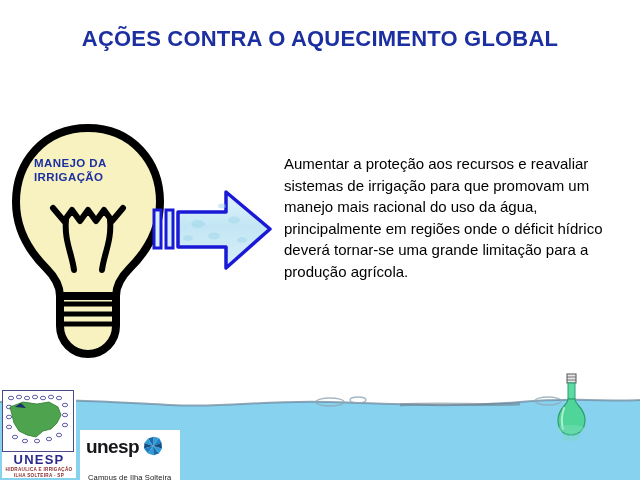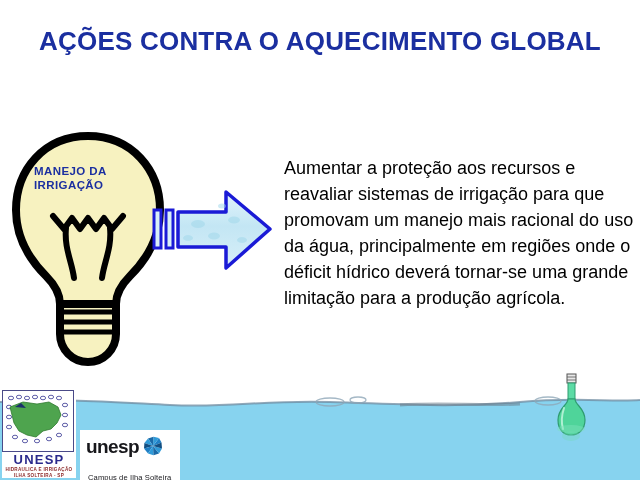--- a/index.html
+++ b/index.html
@@ -18,32 +18,32 @@
   }
 
   
   #title {
     position: absolute;
     left: 0;
     top: 26px;
     width: 640px;
     text-align: center;
     font-family: "Liberation Sans", sans-serif;
-    font-size: 26px;
+    font-size: 22px;
     font-weight: bold;
     color: #1b2fa0;
     letter-spacing: 0.2px;
     white-space: nowrap;
   }
 
   
   #bulb-group {
     position: absolute;
     left: 8px;
-    top: 128px;
+    top: 120px;
     width: 160px;
     height: 240px;
   }
   #bulb-svg { display: block; }
   #bulb-label {
     position: absolute;
     left: 26px;
     top: 36px;
     width: 116px;
     font-family: "Liberation Sans", sans-serif;
@@ -66,21 +66,21 @@
   }
   #arrow-svg { display: block; }
 
   
   #body-text {
     position: absolute;
     left: 284px;
     top: 138px;
     width: 350px;
     font-family: "Liberation Sans", sans-serif;
-    font-size: 18px;
+    font-size: 15px;
     color: #000000;
     line-height: 1.44;
     text-align: left;
   }
 
   
   #water-scene {
     position: absolute;
     left: 0;
     top: 372px;

